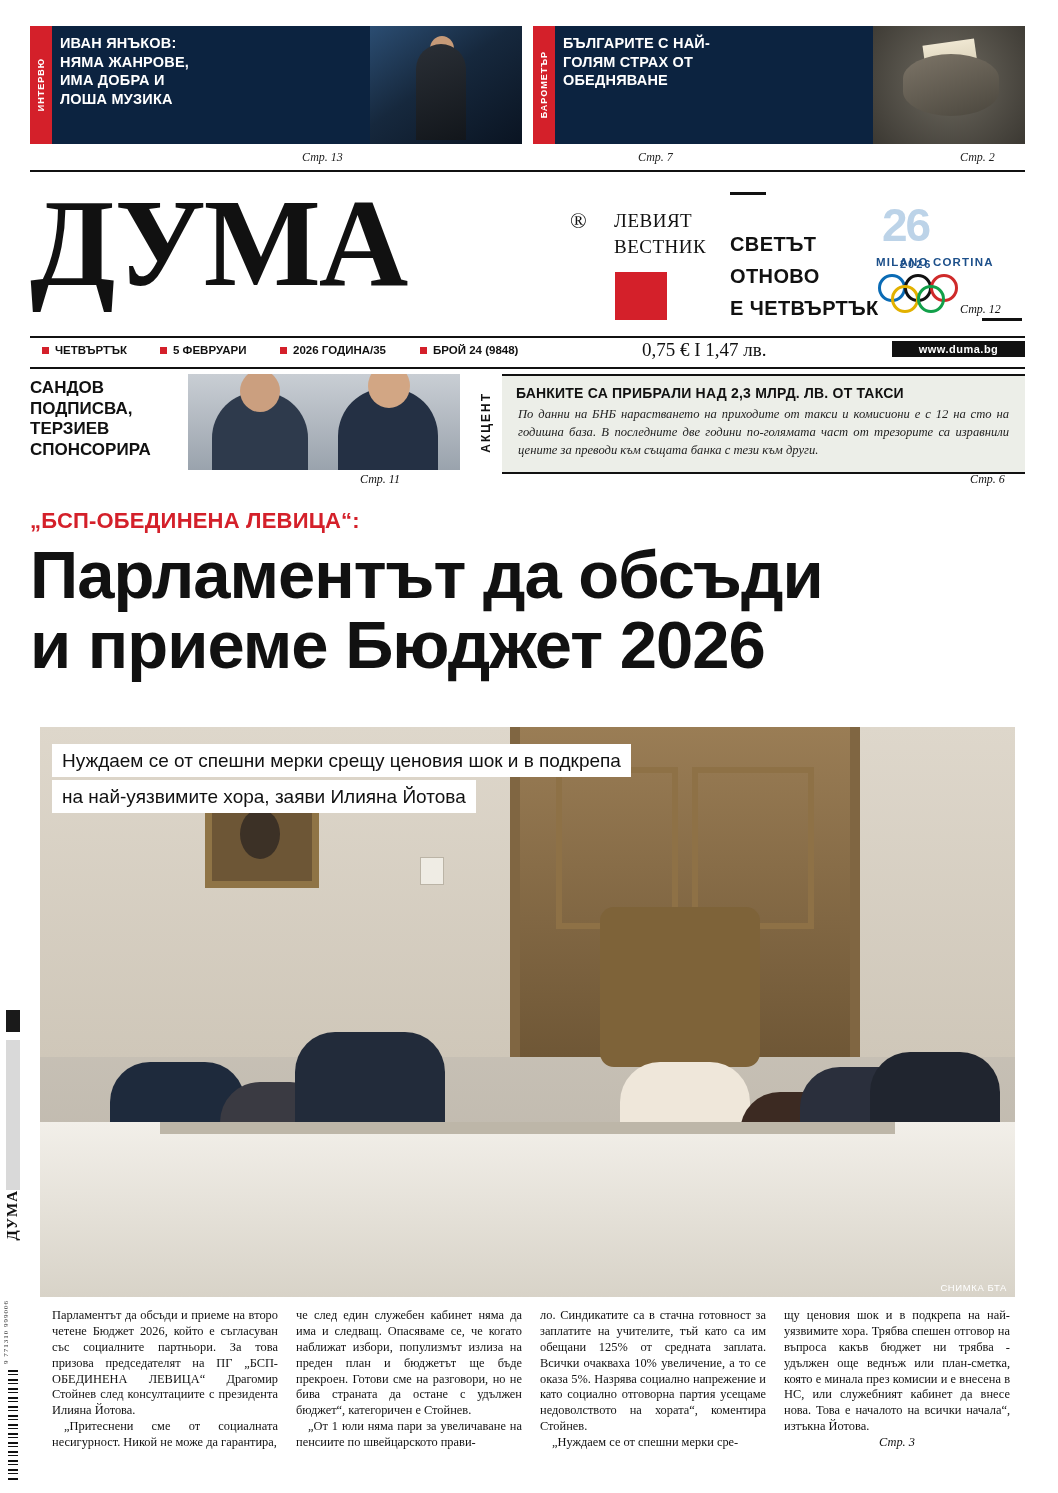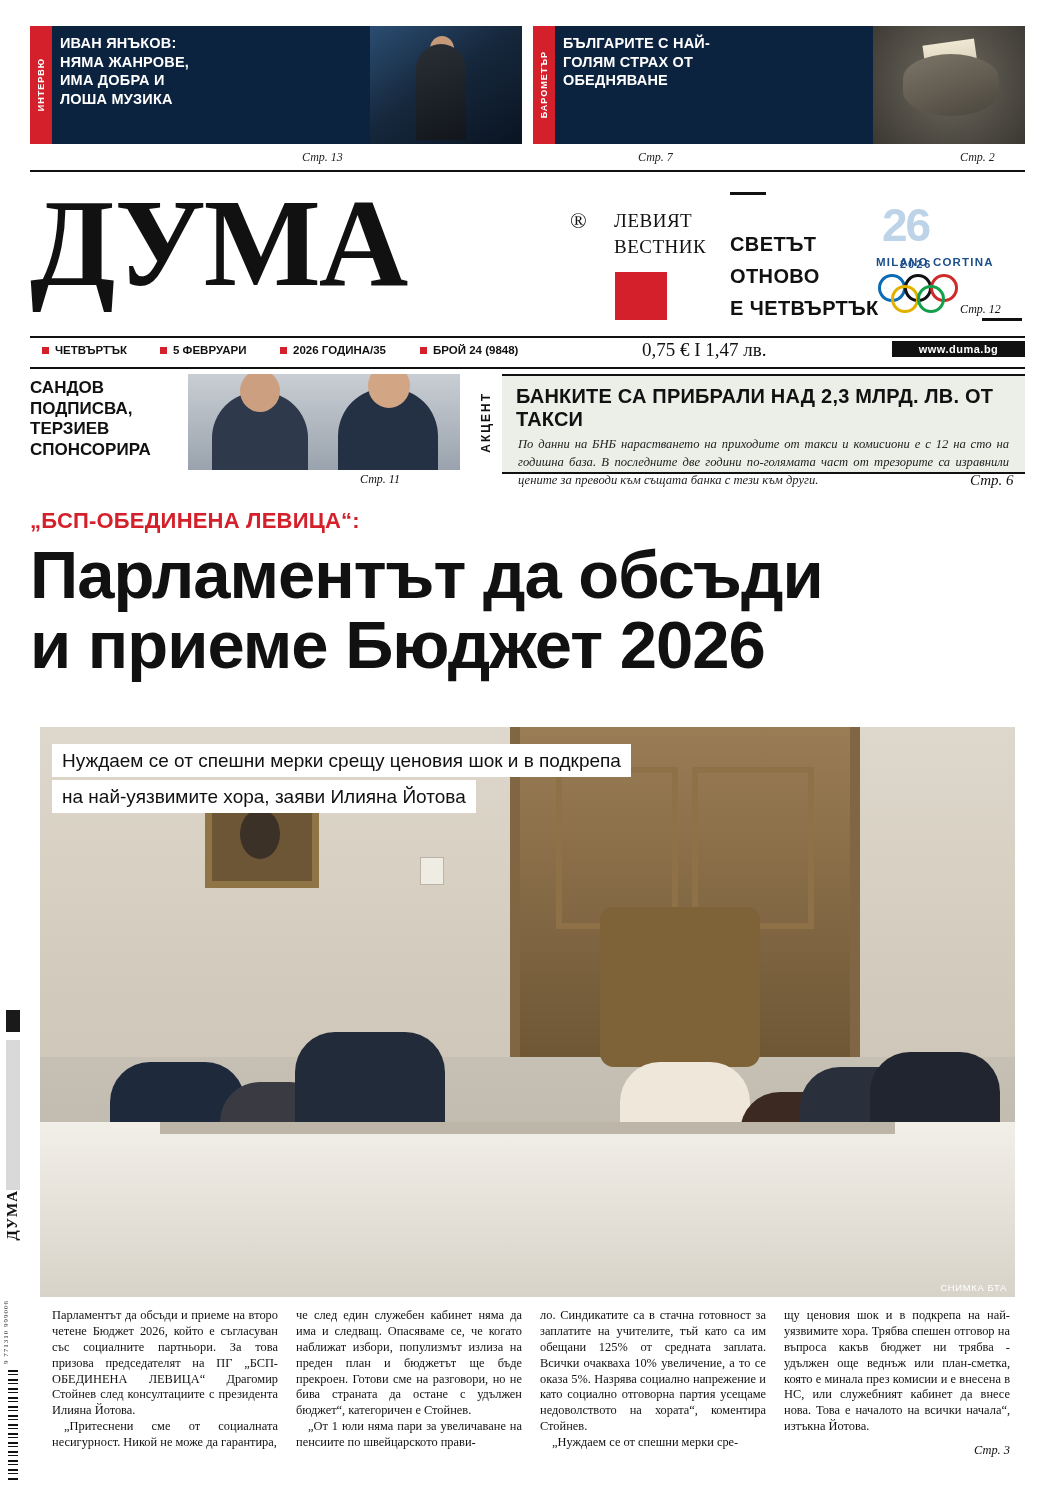--- a/index.html
+++ b/index.html
@@ -109,25 +109,25 @@
   .strip-left .ph .p2{position:absolute;left:150px;top:14px;width:100px;height:82px;background:#243044;border-radius:48px 48px 0 0;}
   .strip-left .ph .p2:after{content:"";position:absolute;left:30px;top:-24px;width:42px;height:44px;border-radius:50%;background:#d2a684;}
   .strip-left .ref{position:absolute;left:330px;top:98px;font-style:italic;font-size:12px;}
 
   .accent-tab{position:absolute;left:444px;top:0;width:24px;height:96px;
     font-family:"Liberation Sans",sans-serif;font-weight:bold;font-size:12px;letter-spacing:2px;color:#111;
     display:flex;align-items:center;justify-content:center;}
   .accent-tab span{writing-mode:vertical-rl;transform:rotate(180deg);}
   .accent-box{position:absolute;left:472px;top:0;width:523px;height:96px;background:#eceee8;
     border-top:2px solid #111;border-bottom:2px solid #111;}
-  .accent-box h3{margin:0;padding:9px 14px 5px;font-family:"Liberation Sans",sans-serif;font-size:20px;
+  .accent-box h3{margin:0;padding:9px 14px 5px;font-family:"Liberation Sans",sans-serif;font-size:14px;
     font-weight:bold;letter-spacing:.2px;color:#111;}
   .accent-box p{margin:0;padding:0 16px;font-family:"Liberation Serif",serif;font-style:italic;
     font-size:12.6px;line-height:1.42;text-align:justify;color:#222;}
-  .accent-ref{position:absolute;left:940px;top:98px;font-style:italic;font-size:15px;}
+  .accent-ref{position:absolute;left:940px;top:98px;font-style:italic;font-size:12px;}
 
   
   .kicker{position:absolute;left:30px;top:508px;font-family:"Liberation Sans",sans-serif;
     font-weight:bold;font-size:22px;color:#d4202a;letter-spacing:.2px;}
   .headline{position:absolute;left:30px;top:540px;width:1000px;
     font-family:"Liberation Sans",sans-serif;font-weight:bold;font-size:67px;line-height:1.04;
     letter-spacing:-1px;color:#111;}
 
   
   .photo-main{position:absolute;left:40px;top:727px;width:975px;height:570px;overflow:hidden;
@@ -168,21 +168,21 @@
   .cap1{left:52px;top:744px;}
   .cap2{left:52px;top:780px;text-align:right;}
 
   
   .cols{position:absolute;left:52px;top:1308px;width:958px;height:160px;
     display:flex;gap:18px;}
   .col{width:226px;font-family:"Liberation Serif",serif;font-size:12.4px;line-height:1.28;
     text-align:justify;color:#111;}
   .col p{margin:0 0 0 0;text-indent:12px;}
   .col p.first{text-indent:0;}
-  .col .ref{display:block;text-align:right;font-style:italic;margin-top:8px;}
+  .col .ref{display:block;text-align:center;font-style:italic;margin-top:0;}
 </style>
 </head>
 <body>
 
 <div class="page">
 
   <div class="spine-block"></div>
   <div class="spine-grey"></div>
   <div class="spine-text">ДУМА</div>
   <div class="spine-code">9 771310 999006</div>

